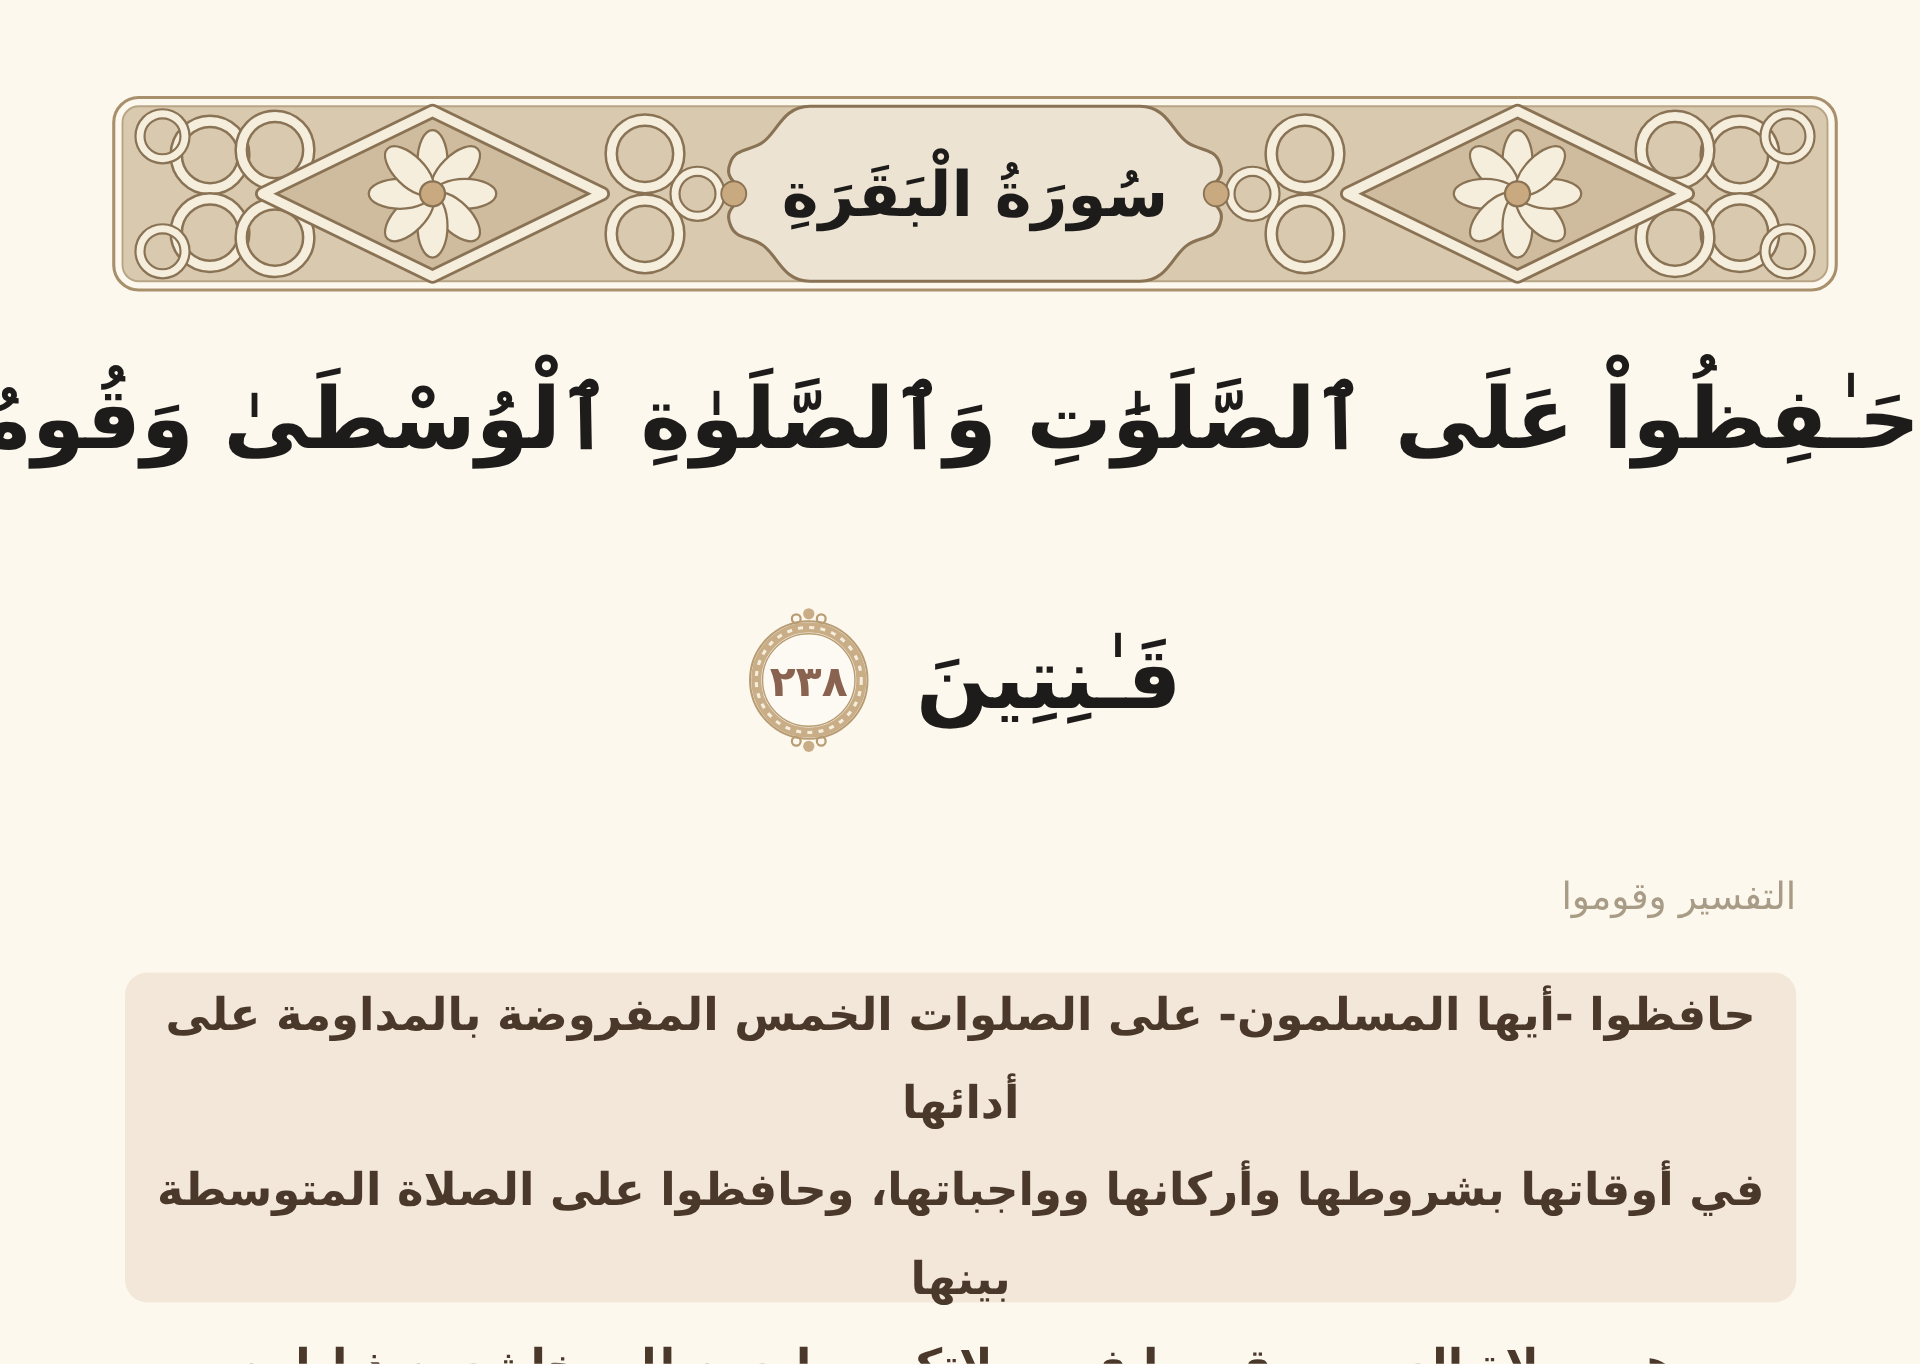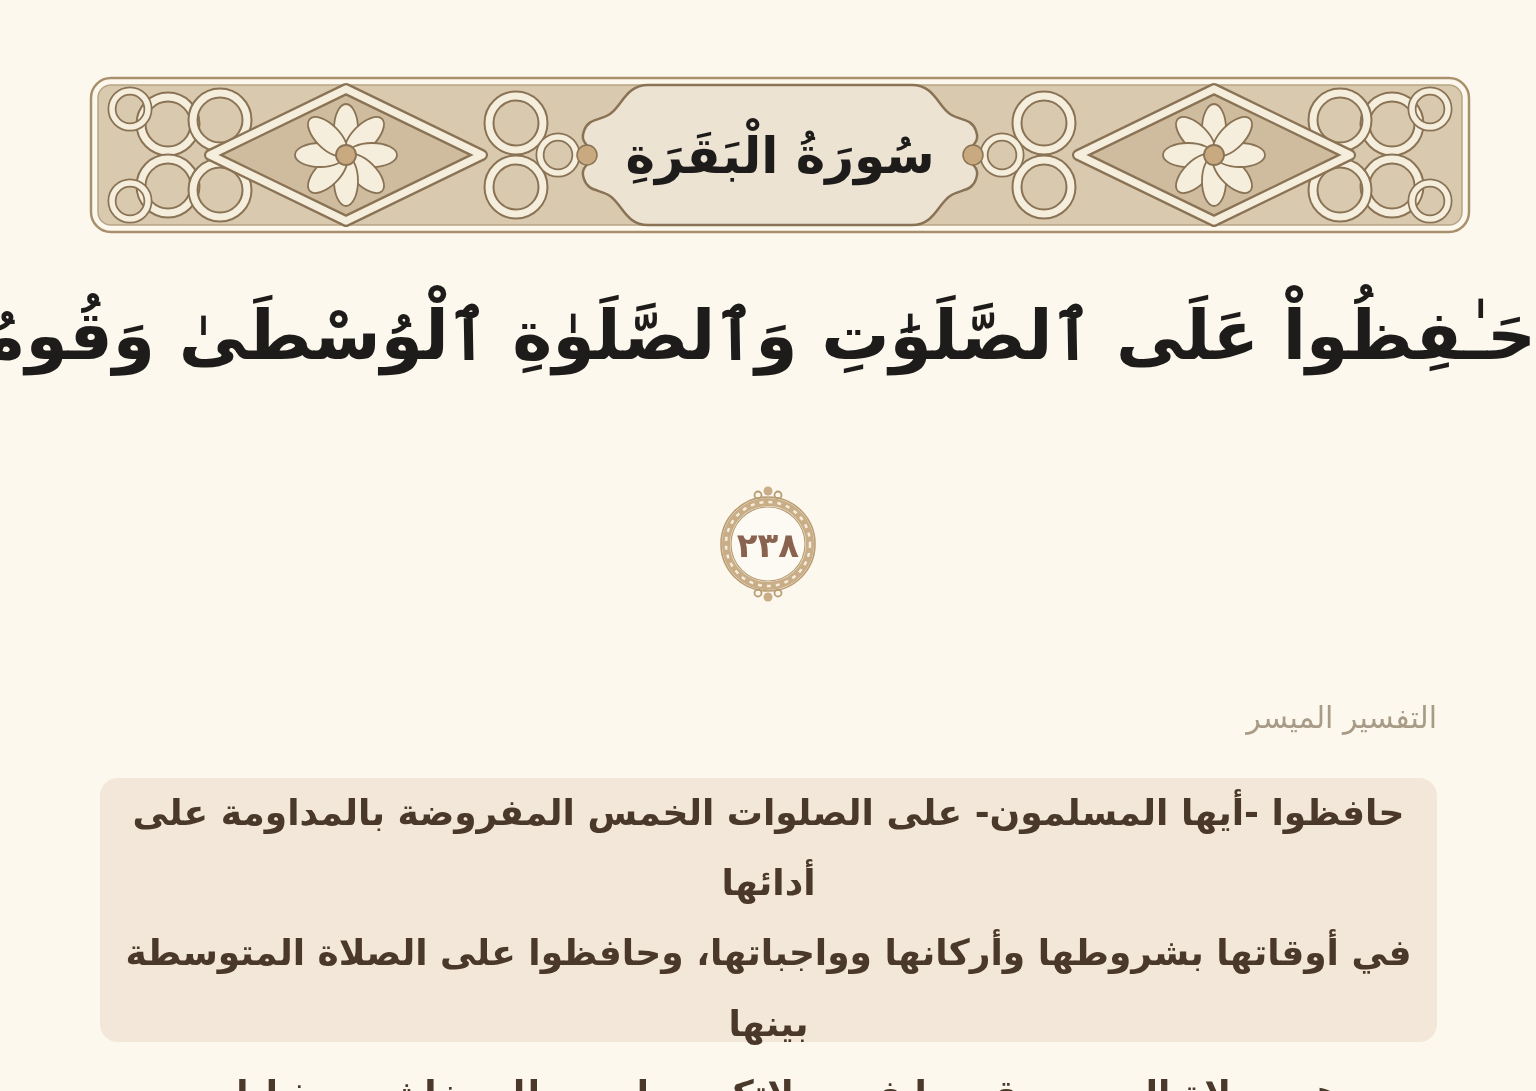--- a/index.html
+++ b/index.html
@@ -167,38 +167,39 @@
     <circle cx="499" cy="80" r="10" fill="#c9a97f" stroke="#8a7354" stroke-width="1.5"></circle>
     <circle cx="885" cy="80" r="10" fill="#c9a97f" stroke="#8a7354" stroke-width="1.5"></circle>
 
     <text class="banner-title-text" x="692" y="98" text-anchor="middle" font-size="50" fill="#1d1c1a">سُورَةُ الْبَقَرَةِ</text>
   </svg>
 </div>
 
 <div class="verse-line1">حَـٰفِظُواْ عَلَى ٱلصَّلَوَٰتِ وَٱلصَّلَوٰةِ ٱلْوُسْطَىٰ وَقُومُواْ لِلَّهِ</div>
 
 <div class="verse-line2">
+  <span class="verse-word">قَـٰنِتِينَ</span>
   <svg class="medallion" viewBox="0 0 112 122" xmlns="http://www.w3.org/2000/svg">
 
     <circle cx="56" cy="8" r="4.5" fill="#c9ad87"></circle>
     <circle cx="46" cy="12" r="3.5" fill="none" stroke="#b89d74" stroke-width="1.8"></circle>
     <circle cx="66" cy="12" r="3.5" fill="none" stroke="#b89d74" stroke-width="1.8"></circle>
 
     <circle cx="56" cy="114" r="4.5" fill="#c9ad87"></circle>
     <circle cx="46" cy="110" r="3.5" fill="none" stroke="#b89d74" stroke-width="1.8"></circle>
     <circle cx="66" cy="110" r="3.5" fill="none" stroke="#b89d74" stroke-width="1.8"></circle>
 
     <circle cx="56" cy="61" r="42" fill="#fdfaf3" stroke="#c9ad87" stroke-width="8"></circle>
     <circle cx="56" cy="61" r="47" fill="none" stroke="#b89d74" stroke-width="1.6"></circle>
     <circle cx="56" cy="61" r="37" fill="none" stroke="#b89d74" stroke-width="1.2"></circle>
     <circle cx="56" cy="61" r="42" fill="none" stroke="#f5eedd" stroke-width="2.5" stroke-dasharray="4 5"></circle>
 
     <text x="56" y="74" text-anchor="middle" font-size="34" font-weight="bold" fill="#8a6350">٢٣٨</text>
   </svg>
 </div>
 
-<div class="tafsir-label">التفسير الميسر</div>
+<div class="tafsir-label">التفسير وقوموا</div>
 
 <div class="tafsir-box">
   <div class="tafsir-text">حافظوا -أيها المسلمون- على الصلوات الخمس المفروضة بالمداومة على أدائها
 في أوقاتها بشروطها وأركانها وواجباتها، وحافظوا على الصلاة المتوسطة بينها
 وهي صلاة العصر، وقوموا في صلاتكم مطيعين لله، خاشعين ذ ليلين.</div>
 </div>
 
 </body></html>

